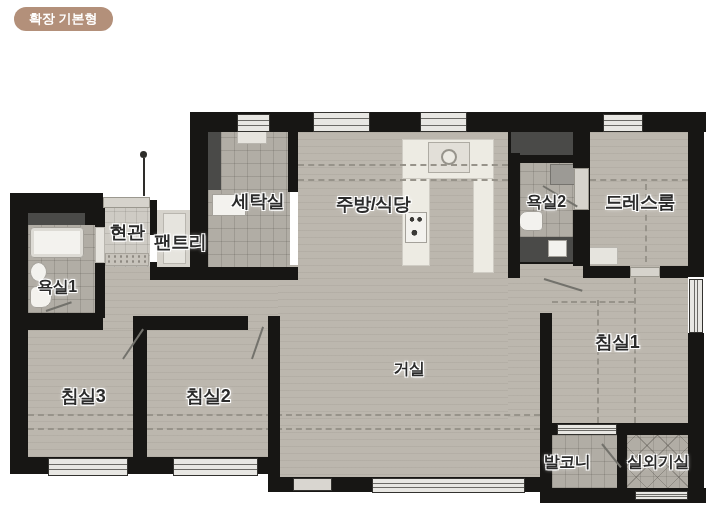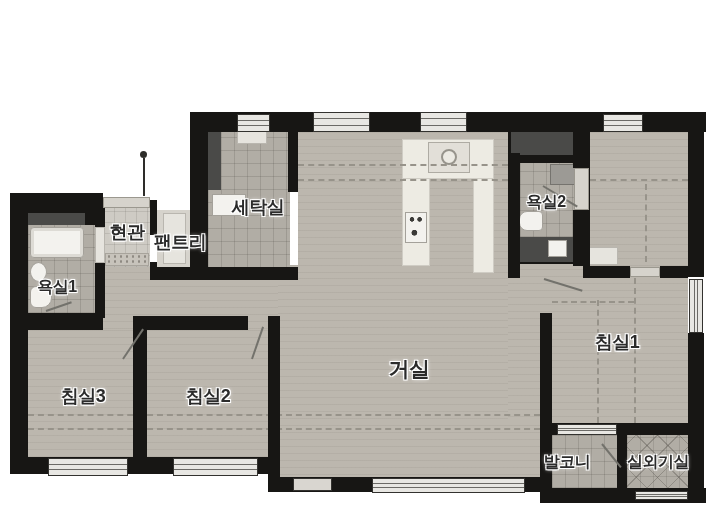--- a/index.html
+++ b/index.html
@@ -40,36 +40,37 @@
   .win-v{background-image:linear-gradient(#6b6a66,#6b6a66),linear-gradient(#6b6a66,#6b6a66);
        background-size:1px 100%;background-position:32% 0,68% 0;}
   .thresh{position:absolute;background:#d6d3cc;border:1px solid #9b988f;box-sizing:border-box;z-index:6;}
   .dash-h{position:absolute;border-top:2px dashed var(--dash);z-index:4;}
   .dash-v{position:absolute;border-left:2px dashed var(--dash);z-index:4;}
   .door{position:absolute;height:0;border-top:2px solid #73726c;transform-origin:0 50%;z-index:7;}
   .rlabel{position:absolute;transform:translate(-50%,-50%);font-weight:bold;color:var(--label);
           font-size:18px;letter-spacing:-0.5px;white-space:nowrap;z-index:9;
           text-shadow:-1px -1px 0 #fff,1px -1px 0 #fff,-1px 1px 0 #fff,1px 1px 0 #fff,0 0 4px #fff;}
   .rlabel.sm{font-size:16px;}
-  .rlabel.lg{font-size:21px;}
+  .rlabel.lg{font-size:16px;}
   .marker-line{position:absolute;width:0;border-left:2px solid #2e2d2a;z-index:7;}
   .marker-dot{position:absolute;width:7px;height:7px;border-radius:50%;background:#2e2d2a;z-index:7;}
   .sinkring{position:absolute;width:16px;height:16px;border:2px solid #97948c;border-radius:50%;
             background:#eceae3;box-sizing:border-box;z-index:5;}
   .cooktop{background-image:radial-gradient(circle at 30% 22%,#3b3a37 2px,transparent 2.6px),
            radial-gradient(circle at 68% 22%,#3b3a37 2px,transparent 2.6px),
            radial-gradient(circle at 42% 68%,#3b3a37 2.6px,transparent 3.2px);}
   .mat{position:absolute;background:#c7c3bb;z-index:4;border:1px solid #a8a49c;box-sizing:border-box;
        background-image:radial-gradient(circle,#8e8a82 1px,transparent 1.4px);background-size:6px 5px;}
 </style>
 </head>
 <body>
 
 <div id="canvas">
 
+  <div class="badge">확장 기본형</div>
 
   <div class="floor wood" style="left:298px;top:132px;width:210px;height:153px;"></div>
   <div class="floor wood" style="left:103px;top:265px;width:195px;height:65px;"></div>
   <div class="floor wood" style="left:278px;top:278px;width:262px;height:199px;"></div>
   <div class="floor wood" style="left:508px;top:262px;width:180px;height:161px;"></div>
   <div class="floor wood" style="left:590px;top:132px;width:98px;height:134px;"></div>
   <div class="floor wood" style="left:20px;top:330px;width:113px;height:127px;"></div>
   <div class="floor wood" style="left:147px;top:330px;width:121px;height:127px;"></div>
 
   <div class="backing" style="left:24px;top:205px;width:81px;height:113px;"></div>
@@ -170,22 +171,24 @@
 
   <div class="door" style="left:123px;top:358px;width:36px;transform:rotate(-56deg);"></div>
   <div class="door" style="left:252px;top:358px;width:34px;transform:rotate(-71deg);"></div>
   <div class="door" style="left:544px;top:278px;width:40px;transform:rotate(17deg);"></div>
   <div class="door" style="left:543px;top:185px;width:40px;transform:rotate(31deg);"></div>
   <div class="door" style="left:46px;top:310px;width:27px;transform:rotate(-19deg);"></div>
   <div class="door" style="left:602px;top:443px;width:30px;transform:rotate(51deg);"></div>
   <div class="marker-line" style="left:143px;top:158px;height:38px;"></div>
   <div class="marker-dot" style="left:140px;top:151px;"></div>
 
-  <div class="rlabel" style="left:258px;top:207px;font-family:Liberation Serif, serif;">세탁실</div>
+  <div class="rlabel" style="left:258px;top:201px;font-family:Liberation Serif, serif;">세탁실</div>
+  <div class="rlabel" style="left:373px;top:204px;">주방/식당</div>
   <div class="rlabel sm" style="left:546px;top:202px;">욕실2</div>
+  <div class="rlabel" style="left:640px;top:202px;">드레스룸</div>
   <div class="rlabel" style="left:127px;top:232px;">현관</div>
   <div class="rlabel" style="left:180px;top:242px;">팬트리</div>
   <div class="rlabel sm" style="left:57px;top:287px;">욕실1</div>
   <div class="rlabel" style="left:83px;top:396px;">침실3</div>
   <div class="rlabel" style="left:208px;top:396px;">침실2</div>
   <div class="rlabel lg" style="left:409px;top:369px;">거실</div>
   <div class="rlabel" style="left:617px;top:342px;">침실1</div>
   <div class="rlabel sm" style="left:567px;top:462px;">발코니</div>
   <div class="rlabel sm" style="left:658px;top:462px;">실외기실</div>
 

